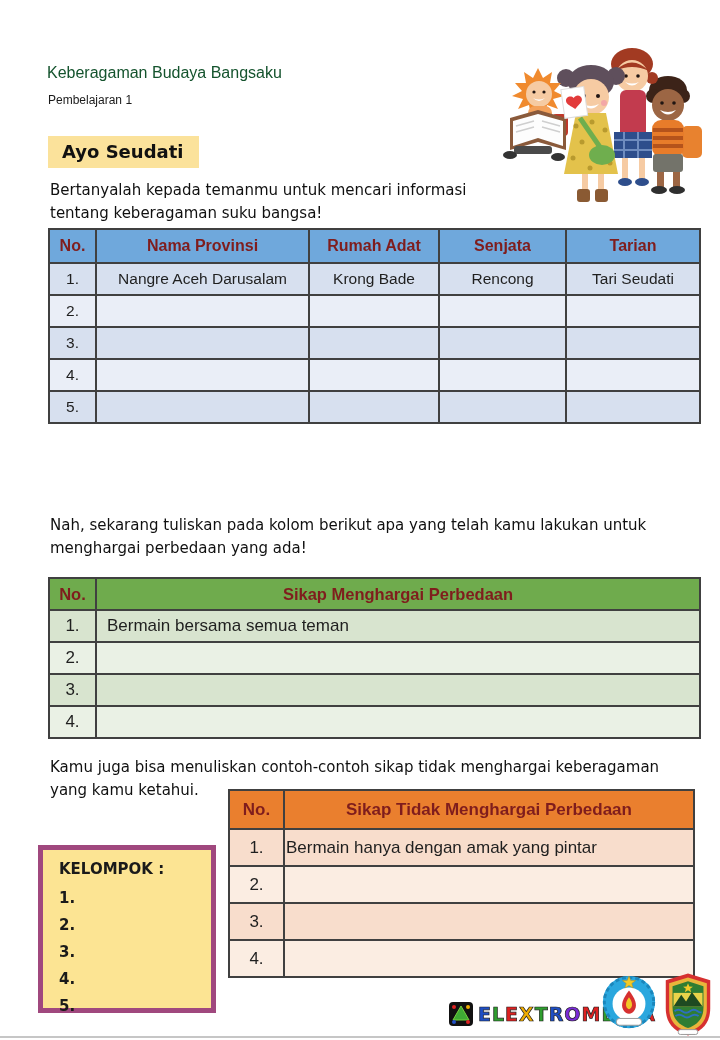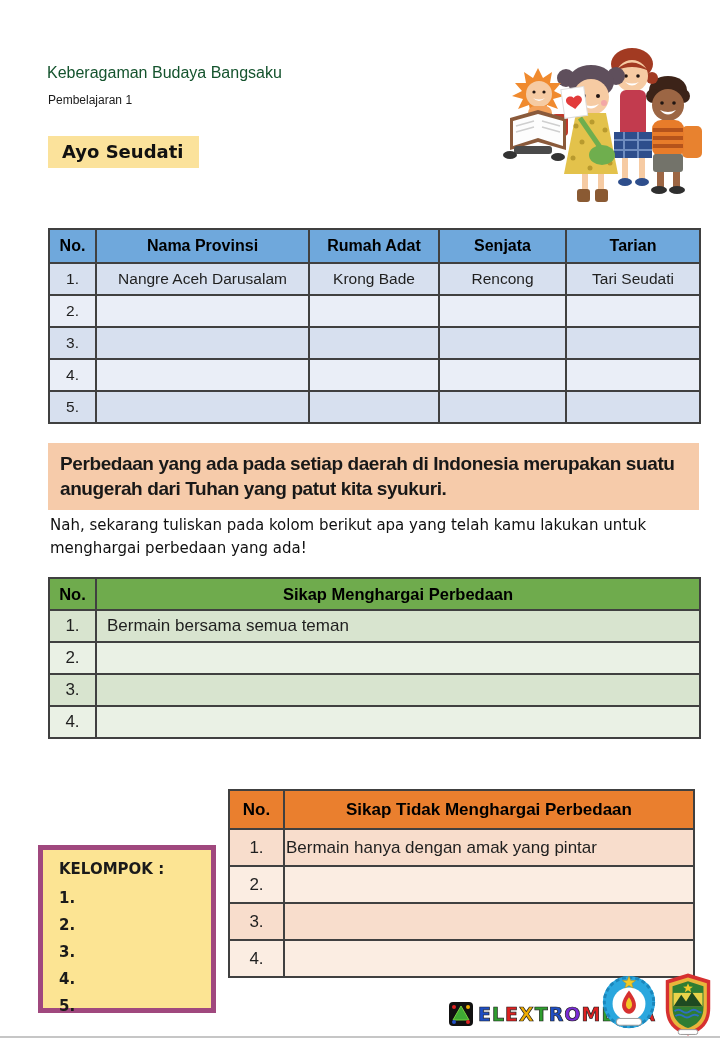--- a/index.html
+++ b/index.html
@@ -15,21 +15,21 @@
 
   .badge{position:absolute;left:48px;top:136px;background:#FBE29B;padding:5px 16px 6px 14px;
          font-size:18px;font-weight:bold;color:#111;}
   .instr{position:absolute;font-size:15px;line-height:1.5;color:#101010;}
   .instr1{left:50px;top:179px;width:440px;}
   .instr2{left:50px;top:514px;width:624px;}
   .instr3{left:50px;top:756px;width:648px;}
 
   table{position:absolute;border-collapse:collapse;table-layout:fixed;}
   th,td{border:2px solid #404040;overflow:hidden;white-space:nowrap;}
-  th{color:#000000;font-weight:bold;}
+  th{color:#7f1d1d;font-weight:bold;}
   td{color:#1f1f1f;}
 
   .t1{left:48px;top:228px;width:651px;}
   .t1 th{height:30px;background:#6FA8DC;font-size:16px;}
   .t1 td{height:28px;font-size:15.5px;text-align:center;}
   .t1 tbody tr:nth-child(odd) td{background:#D7E0EF;}
   .t1 tbody tr:nth-child(even) td{background:#EAEEF7;}
 
   .banner{position:absolute;left:48px;top:443px;width:627px;background:#F6CBAA;
           padding:8px 12px;font-size:19px;font-weight:bold;letter-spacing:-.4px;
@@ -158,20 +158,21 @@
       <ellipse cx="24" cy="129" rx="7" ry="4" fill="#333333"></ellipse>
         <ellipse cx="72" cy="131" rx="7" ry="4" fill="#333333"></ellipse>
       <g transform="rotate(-8 88 78)">
         <rect x="77" y="62" width="23" height="29" fill="#ffffff" stroke="#dddddd"></rect>
         <path d="M88.5 72 c-2.4-3.4-8-2.2-8 2.2 c0 3.4 4.6 5.6 8 9 c3.4-3.4 8-5.6 8-9 c0-4.4-5.6-5.6-8-2.2 Z" fill="#e23b3b"></path>
       </g>
     </g>
   </svg>
 
   <div class="badge hand">Ayo Seudati</div>
+  <div class="instr instr1 hand">Bertanyalah kepada temanmu  untuk mencari informasi tentang  keberagaman suku bangsa!</div>
 
   <table class="t1">
     <colgroup>
         <col style="width:47px">
         <col style="width:213px">
         <col style="width:130px">
         <col style="width:127px">
         <col style="width:134px">
       </colgroup>
     <thead>
@@ -215,21 +216,20 @@
       <tr>
         <td>5.</td>
         <td></td>
         <td></td>
         <td></td>
         <td></td>
       </tr>
     </tbody>
   </table>
 
-  <div class="banner">Perbedaan yang ada pada setiap daerah di Indonesia merupakan suatu anugerah dari Tuhan yang patut kita syukuri.</div>
   <div class="instr instr2 hand">Nah, sekarang  tuliskan pada kolom  berikut apa yang  telah  kamu  lakukan untuk menghargai  perbedaan yang ada!</div>
 
   <table class="t2">
     <colgroup>
         <col style="width:47px">
         <col style="width:604px">
       </colgroup>
     <thead>
       <tr>
         <th>No.</th>
@@ -249,20 +249,21 @@
         <td>3.</td>
         <td></td>
       </tr>
       <tr>
         <td>4.</td>
         <td></td>
       </tr>
     </tbody>
   </table>
 
+  <div class="instr instr3 hand">Kamu  juga  bisa menuliskan contoh-contoh  sikap tidak menghargai  keberagaman  yang kamu  ketahui.</div>
 
   <table class="t3">
     <colgroup>
         <col style="width:55px">
         <col style="width:410px">
       </colgroup>
     <thead>
       <tr>
         <th>No.</th>
         <th>Sikap Tidak Menghargai Perbedaan</th>

